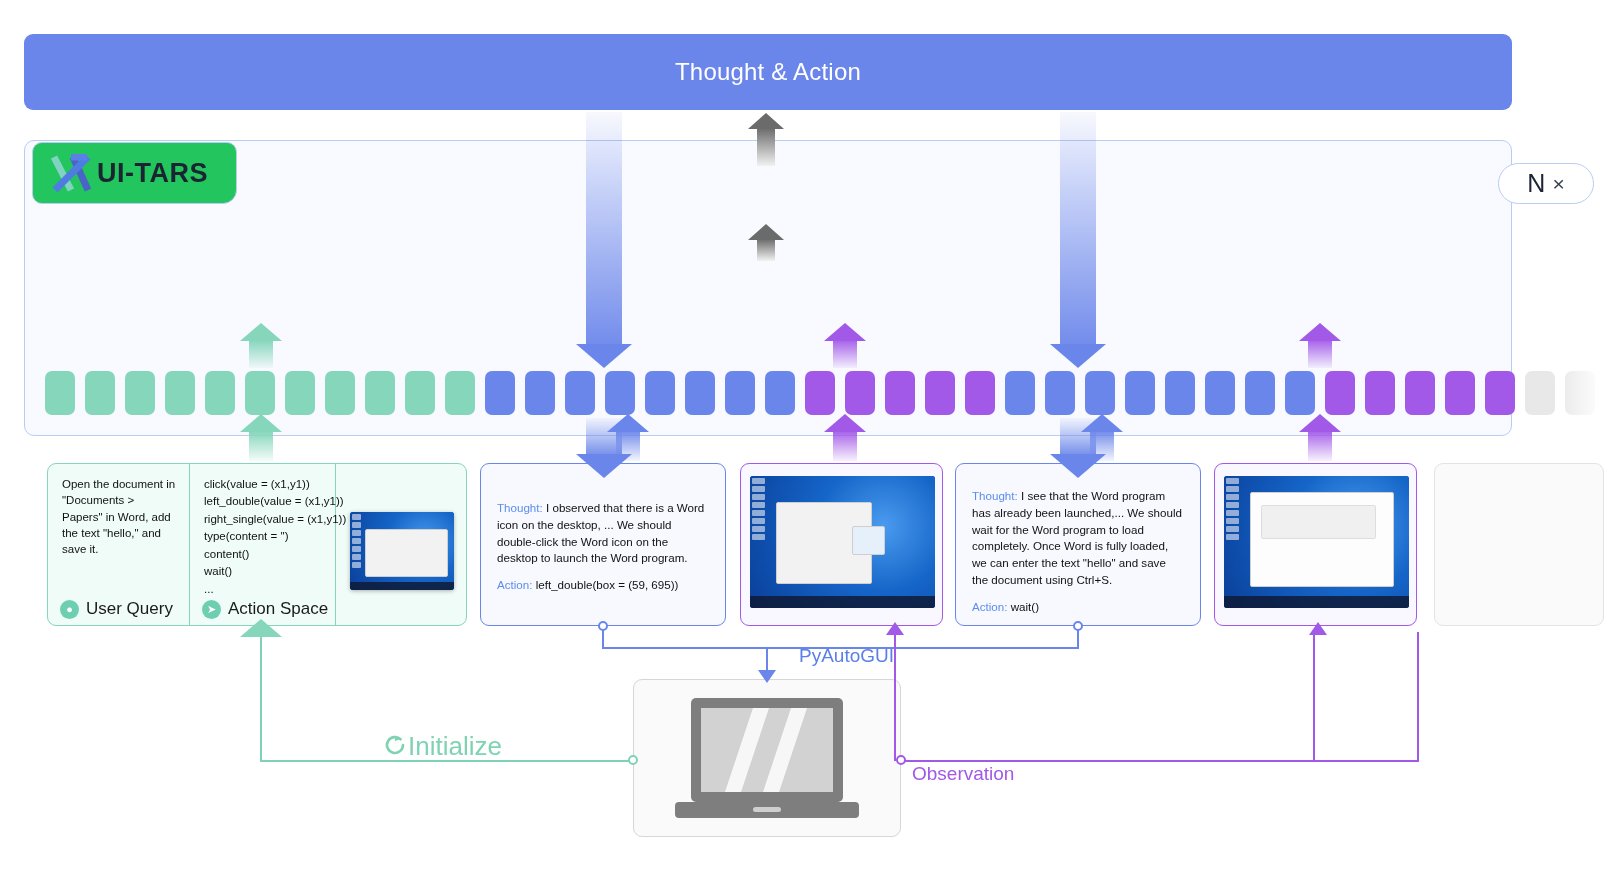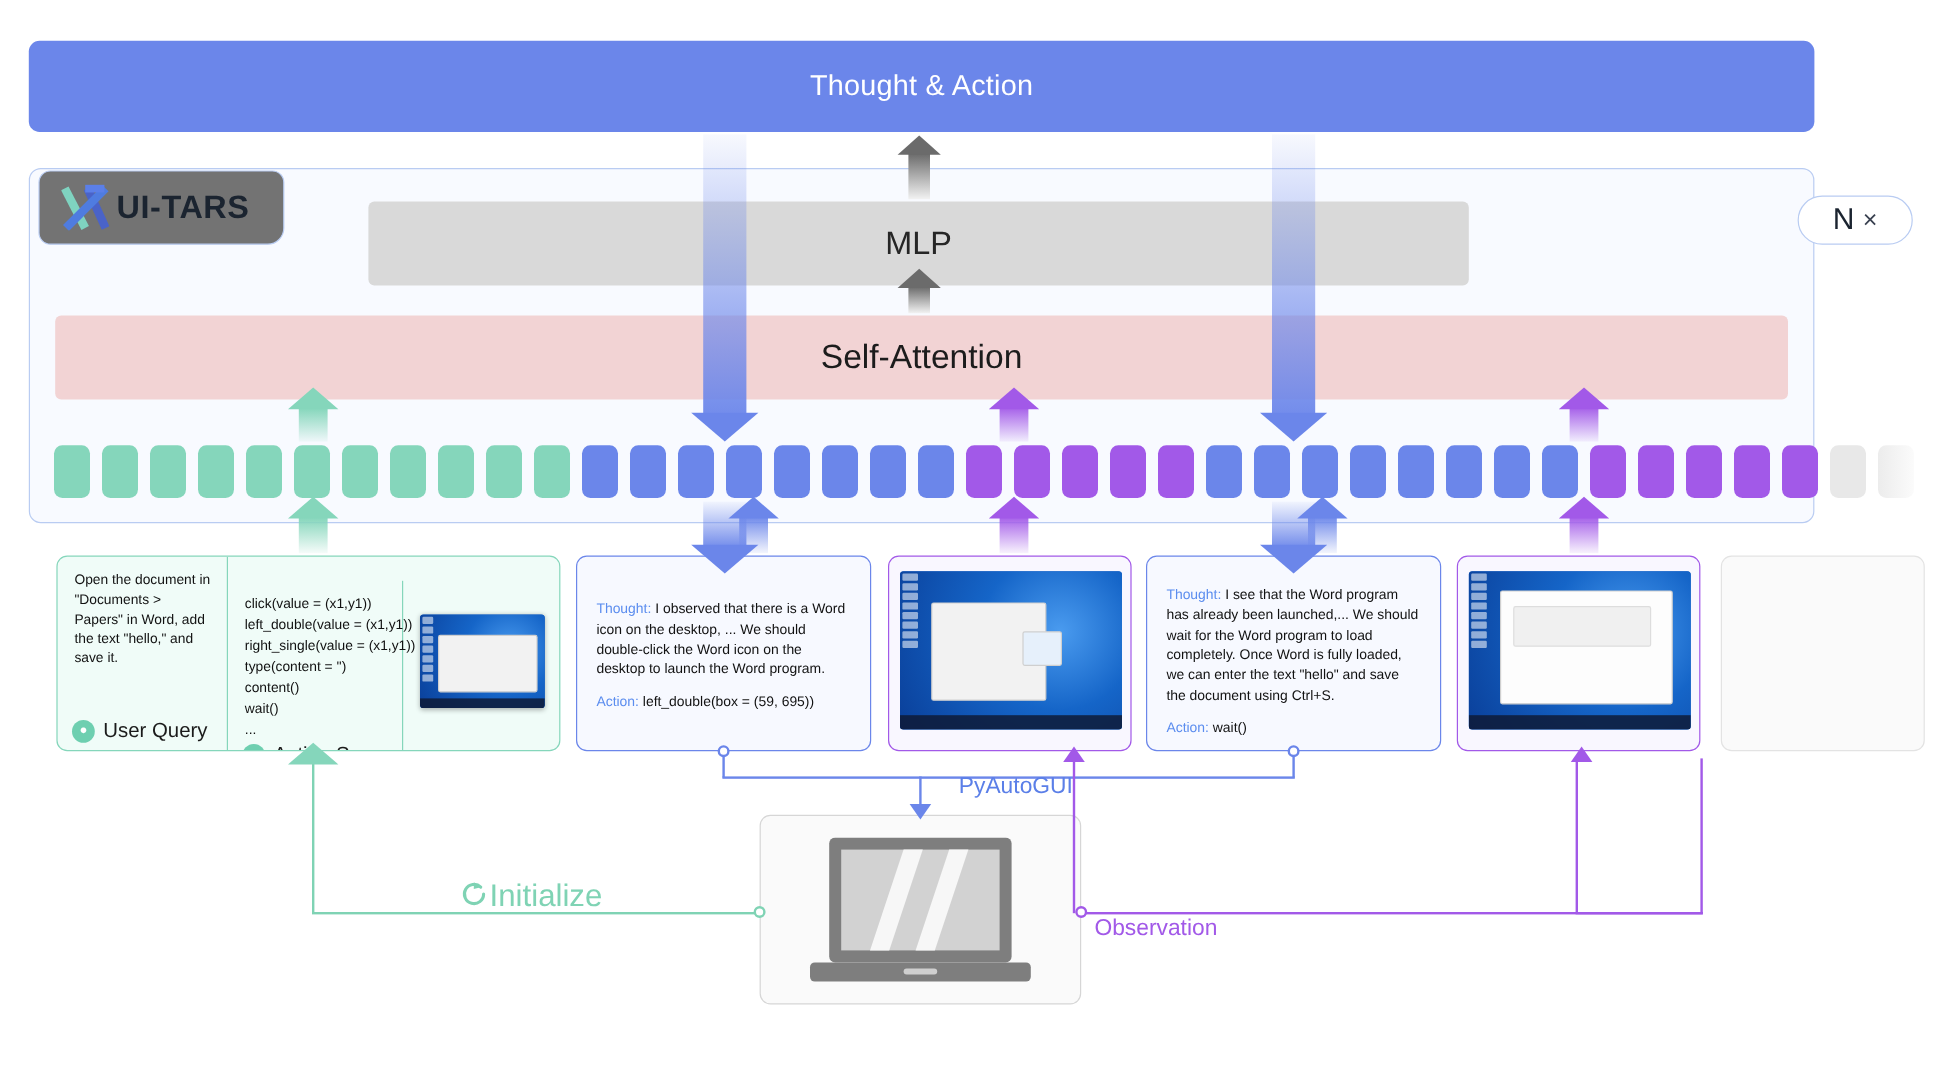--- a/index.html
+++ b/index.html
@@ -28,21 +28,21 @@
   .model-card {
     position: absolute; left: 24px; top: 140px;
     width: 1488px; height: 296px;
     background: #f8faff;
     border: 1.6px solid #b9ccf2;
     border-radius: 10px;
   }
   .logo-chip {
     position: absolute; left: 32px; top: 142px;
     width: 205px; height: 62px;
-    background: #737373;
+    background: #22c55e;
     border: 1.6px solid #b9ccf2;
     border-radius: 10px 10px 14px 10px;
     display: flex; align-items: center; gap: 6px;
     padding-left: 18px;
     z-index: 4;
   }
   .logo-mark { width: 40px; height: 38px; flex: none; }
   .logo-text {
     font-size: 27px; font-weight: bold; color: #1b2430;
     letter-spacing: .5px;
@@ -144,21 +144,21 @@
   .p-sc1   { left: 740px; width: 203px; }
   .p-th2   { left: 955px; width: 246px; }
   .p-sc2   { left: 1214px; width: 203px; }
   .p-fade  { left: 1434px; width: 170px; }
 
   .col {
     position: relative; height: 100%;
     padding: 12px 12px 0 14px;
   }
   .col.q  { width: 142px; border-right: 1.6px solid #85d6bb; }
-  .col.a  { width: 146px; border-right: 1.6px solid #85d6bb; margin-top: 20px; }
+  .col.a  { width: 146px; border-right: 1.6px solid #85d6bb; }
   .col.s  { width: 130px; display: flex; align-items: center; justify-content: center; }
 
   .q-text { font-size: 11.5px; line-height: 1.42; color: #111; }
   .a-line { font-size: 11.5px; line-height: 1.52; color: #111; white-space: nowrap; }
 
   .col-foot {
     position: absolute; left: 12px; bottom: 6px;
     display: flex; align-items: center; gap: 7px;
   }
   .foot-ico {
@@ -257,27 +257,21 @@
       <path d="M20 3 L36 3" stroke="#5b7fe8" stroke-width="7" fill="none"></path>
     </svg>
     <div class="logo-text">UI-TARS</div>
   </div>
 
   <div class="n-pill">
     <span>N</span>
     <span class="mul">×</span>
   </div>
 
-  <div class="mlp-bar">
-    <span>MLP</span>
-  </div>
-
-  <div class="attn-bar">
-    <span>Self-Attention</span>
-  </div>
+
 
   <div class="gray-arrow" style="left:757px; top:128px; height:38px;"></div>
   <div class="gray-arrow" style="left:757px; top:239px; height:22px;"></div>
 
   <div class="band down" style="left:586px; top:112px; height:234px;"></div>
   <div class="band down" style="left:1060px; top:112px; height:234px;"></div>
 
   <div class="band-up" style="left:249px; top:340px; height:28px;"></div>
   <div class="band-up purple" style="left:833px; top:340px; height:28px;"></div>
   <div class="band-up purple" style="left:1308px; top:340px; height:28px;"></div>

